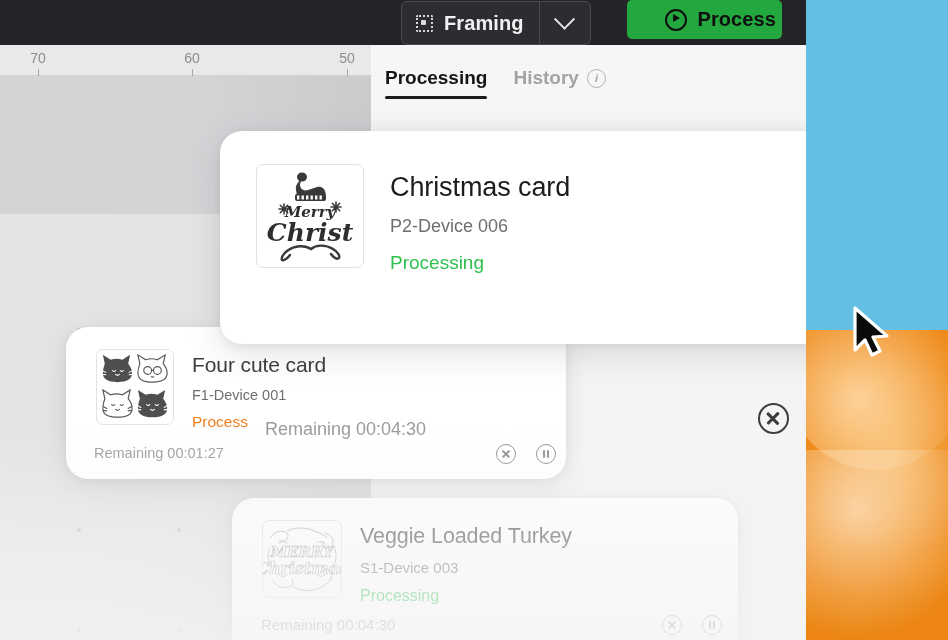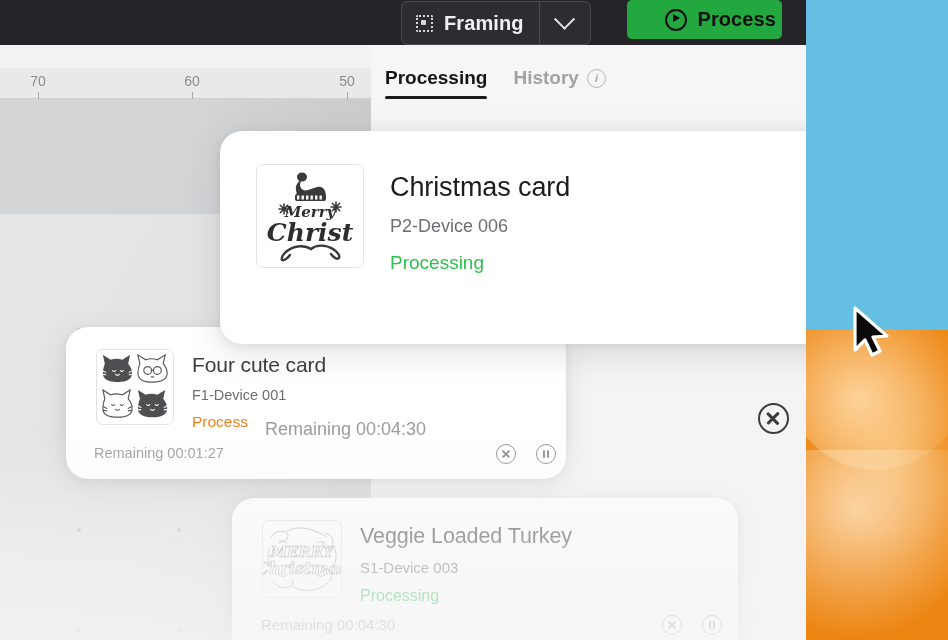--- a/index.html
+++ b/index.html
@@ -84,21 +84,20 @@
     border-left:7px solid #0f0f0f;border-top:4.5px solid transparent;border-bottom:4.5px solid transparent;
   }
 
   
   #canvas-area{
     position:absolute;left:0;top:45px;width:371px;height:595px;overflow:hidden;
   }
   #ruler{
     position:absolute;left:0;top:0;width:371px;height:30px;background:#e9e9ea;
     border-bottom:1px solid #d0d0d2;
-    margin-top:23px;
   }
   .ruler-tick{position:absolute;top:0;height:30px;}
   .ruler-tick .tl{
     position:absolute;left:-14px;top:5px;width:28px;text-align:center;
     font-size:14px;color:#8c8c90;font-family:"Liberation Sans",sans-serif;
   }
   .ruler-tick .tm{
     position:absolute;left:0;top:24px;width:1px;height:7px;background:#a8a8ac;
   }
   #canvas-top{

